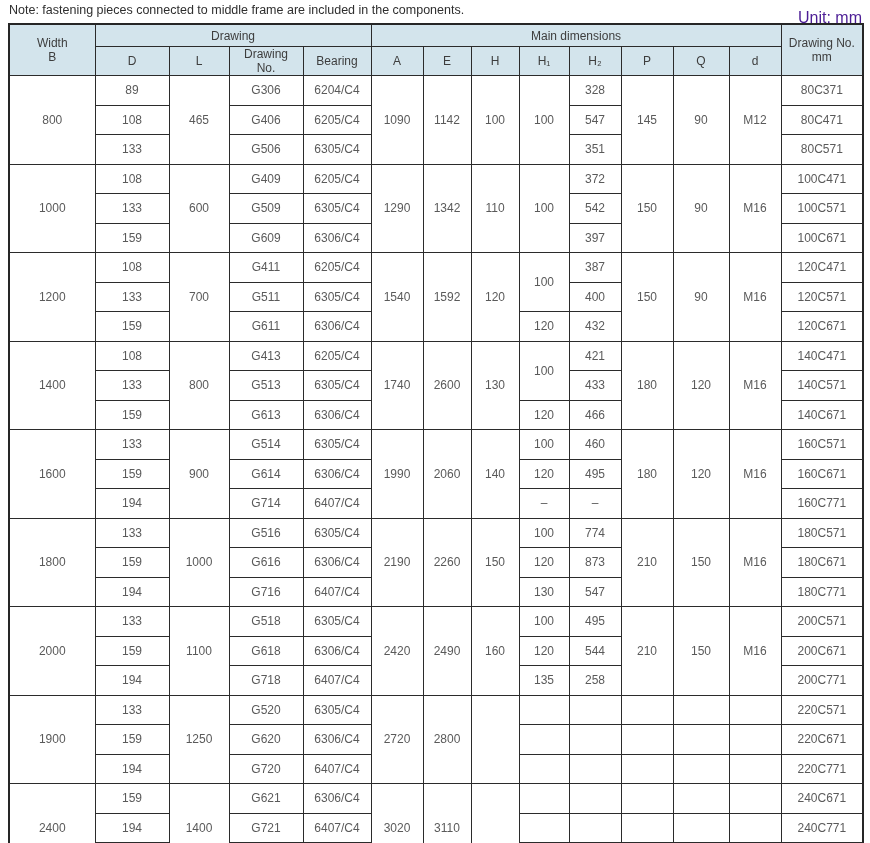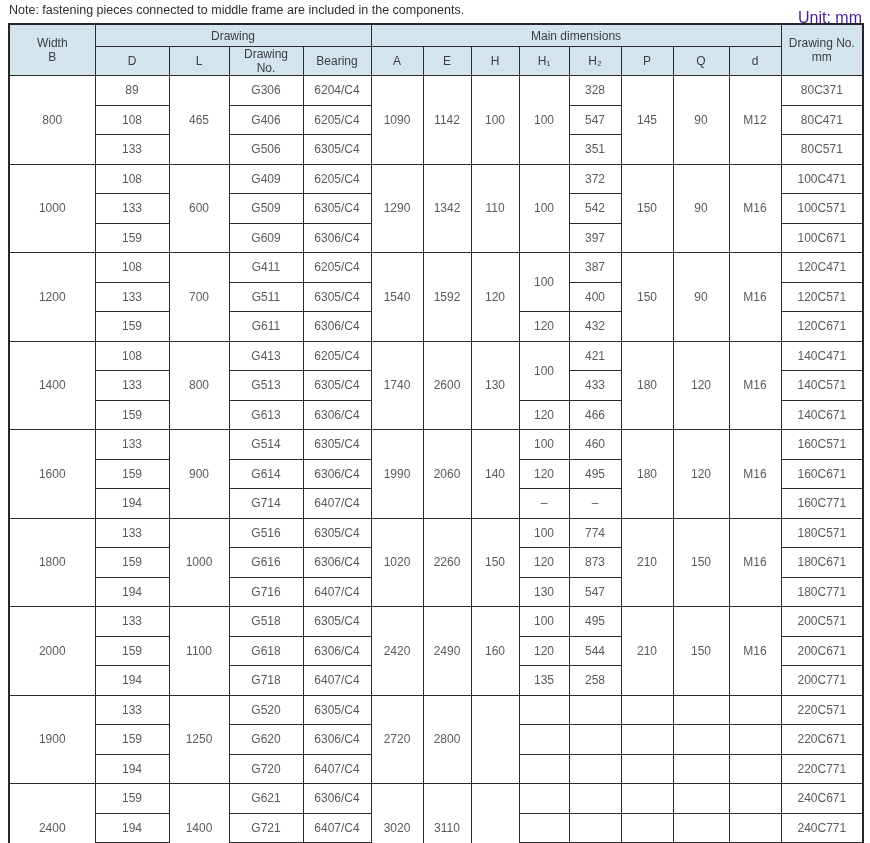--- a/index.html
+++ b/index.html
@@ -274,21 +274,21 @@
           <td>–</td>
           <td>–</td>
           <td>160C771</td>
         </tr>
         <tr>
           <td rowspan="3">1800</td>
           <td>133</td>
           <td rowspan="3">1000</td>
           <td>G516</td>
           <td>6305/C4</td>
-          <td rowspan="3">1020</td>
+          <td rowspan="3">2190</td>
           <td rowspan="3">2260</td>
           <td rowspan="3">150</td>
           <td>100</td>
           <td>774</td>
           <td rowspan="3">210</td>
           <td rowspan="3">150</td>
           <td rowspan="3">M16</td>
           <td>180C571</td>
         </tr>
         <tr>

